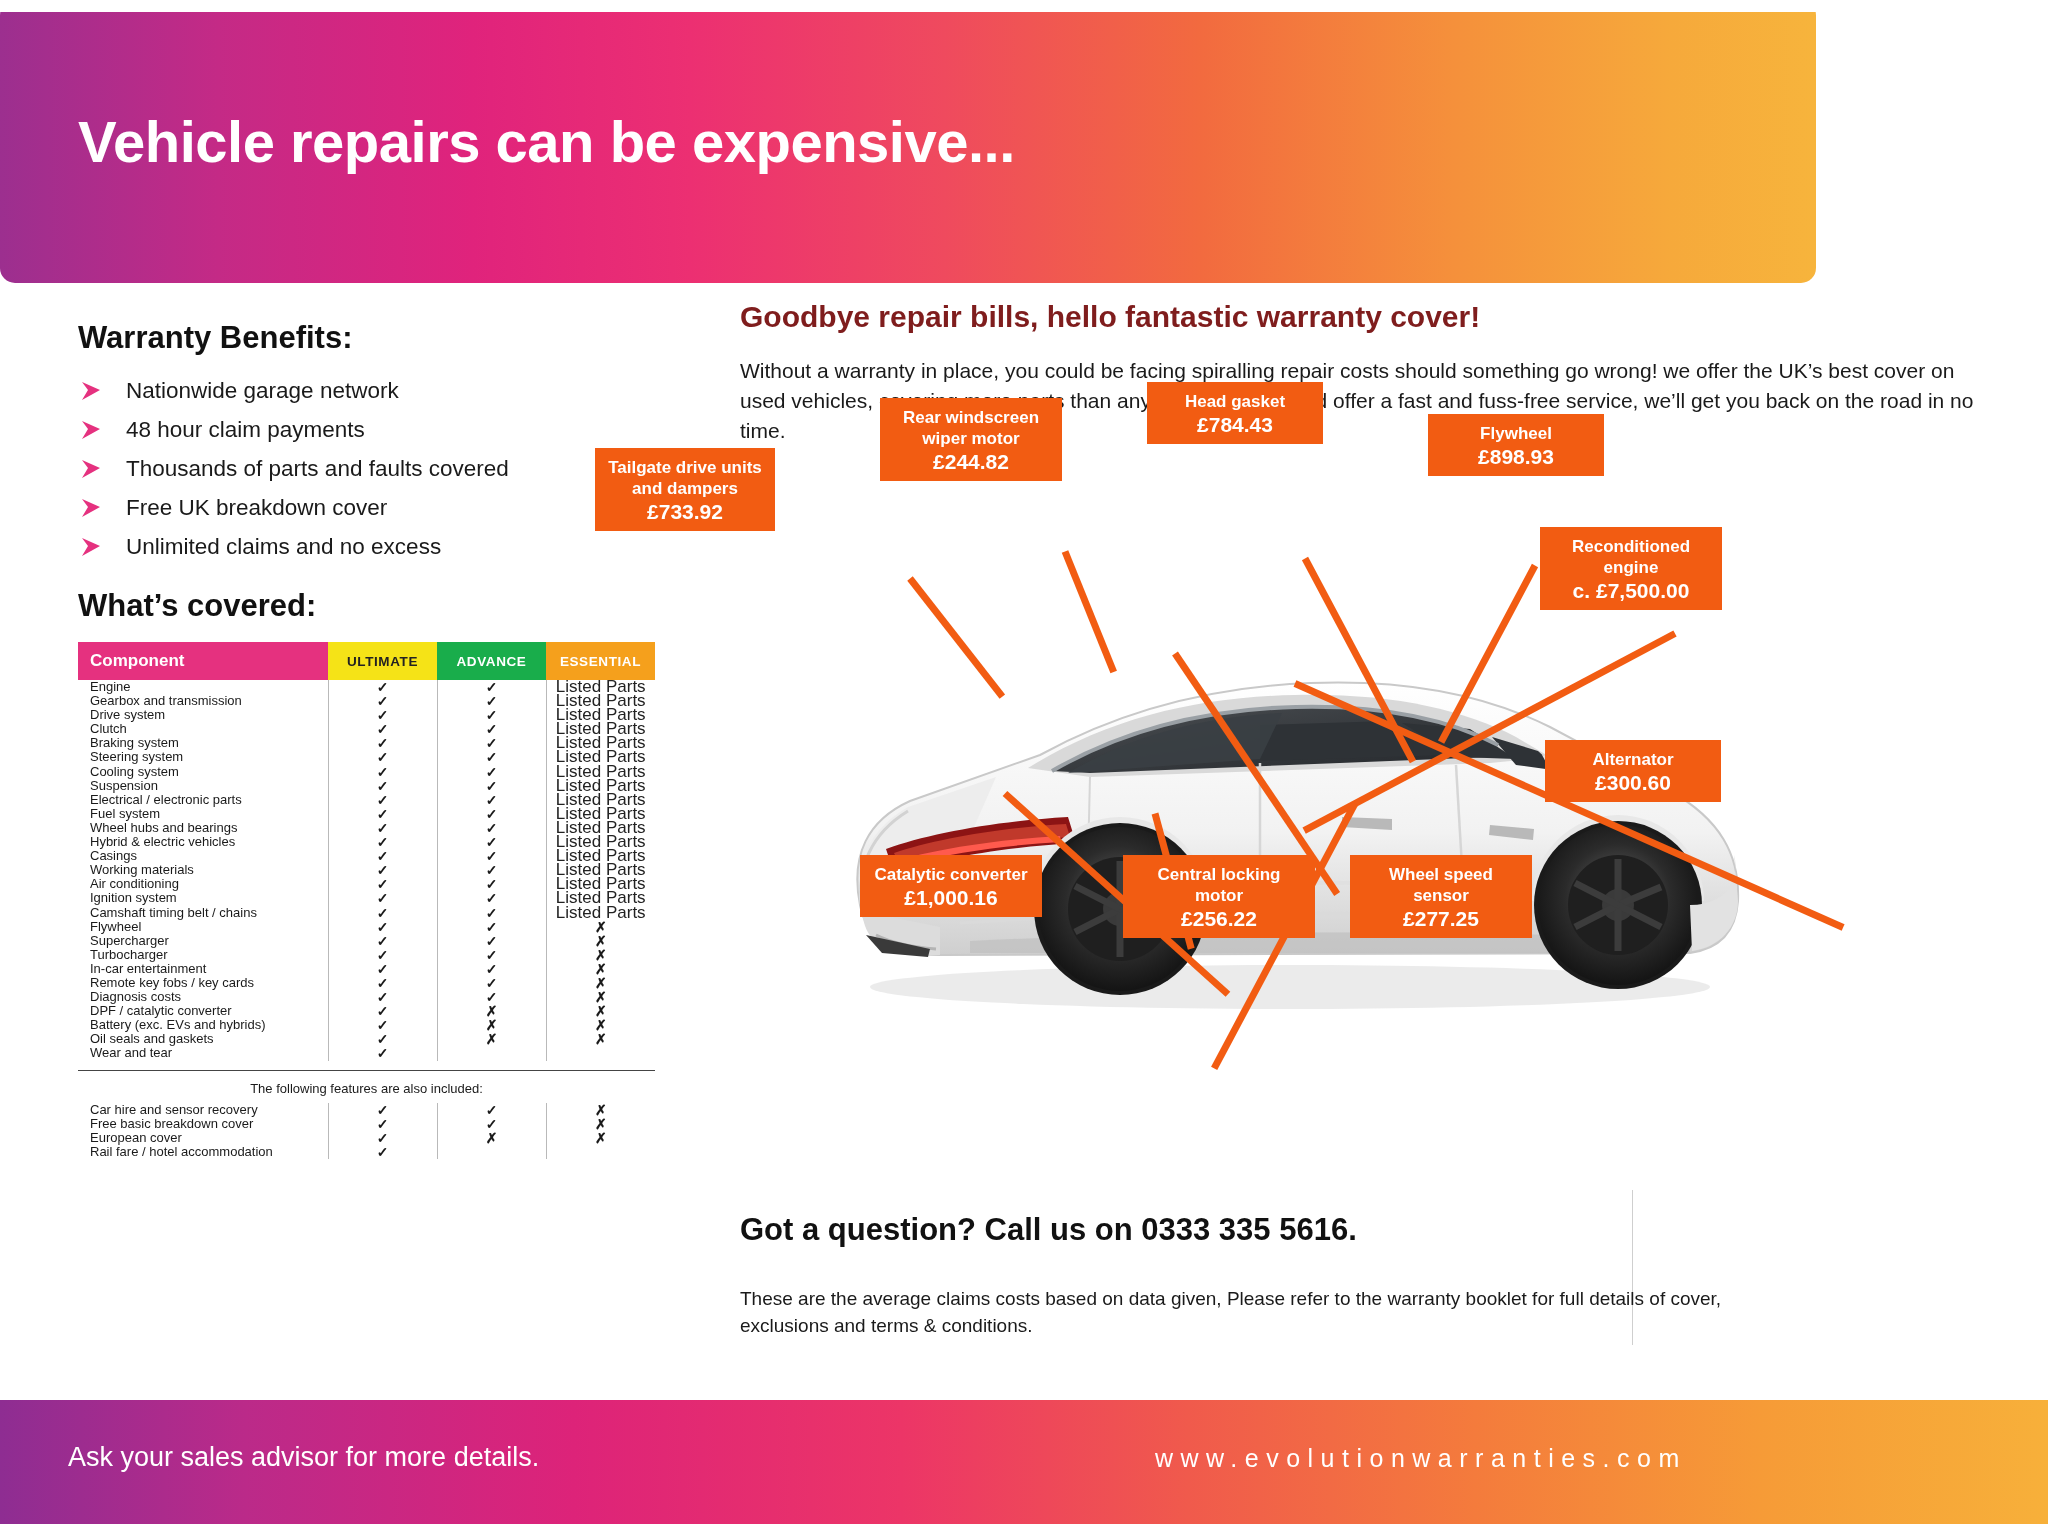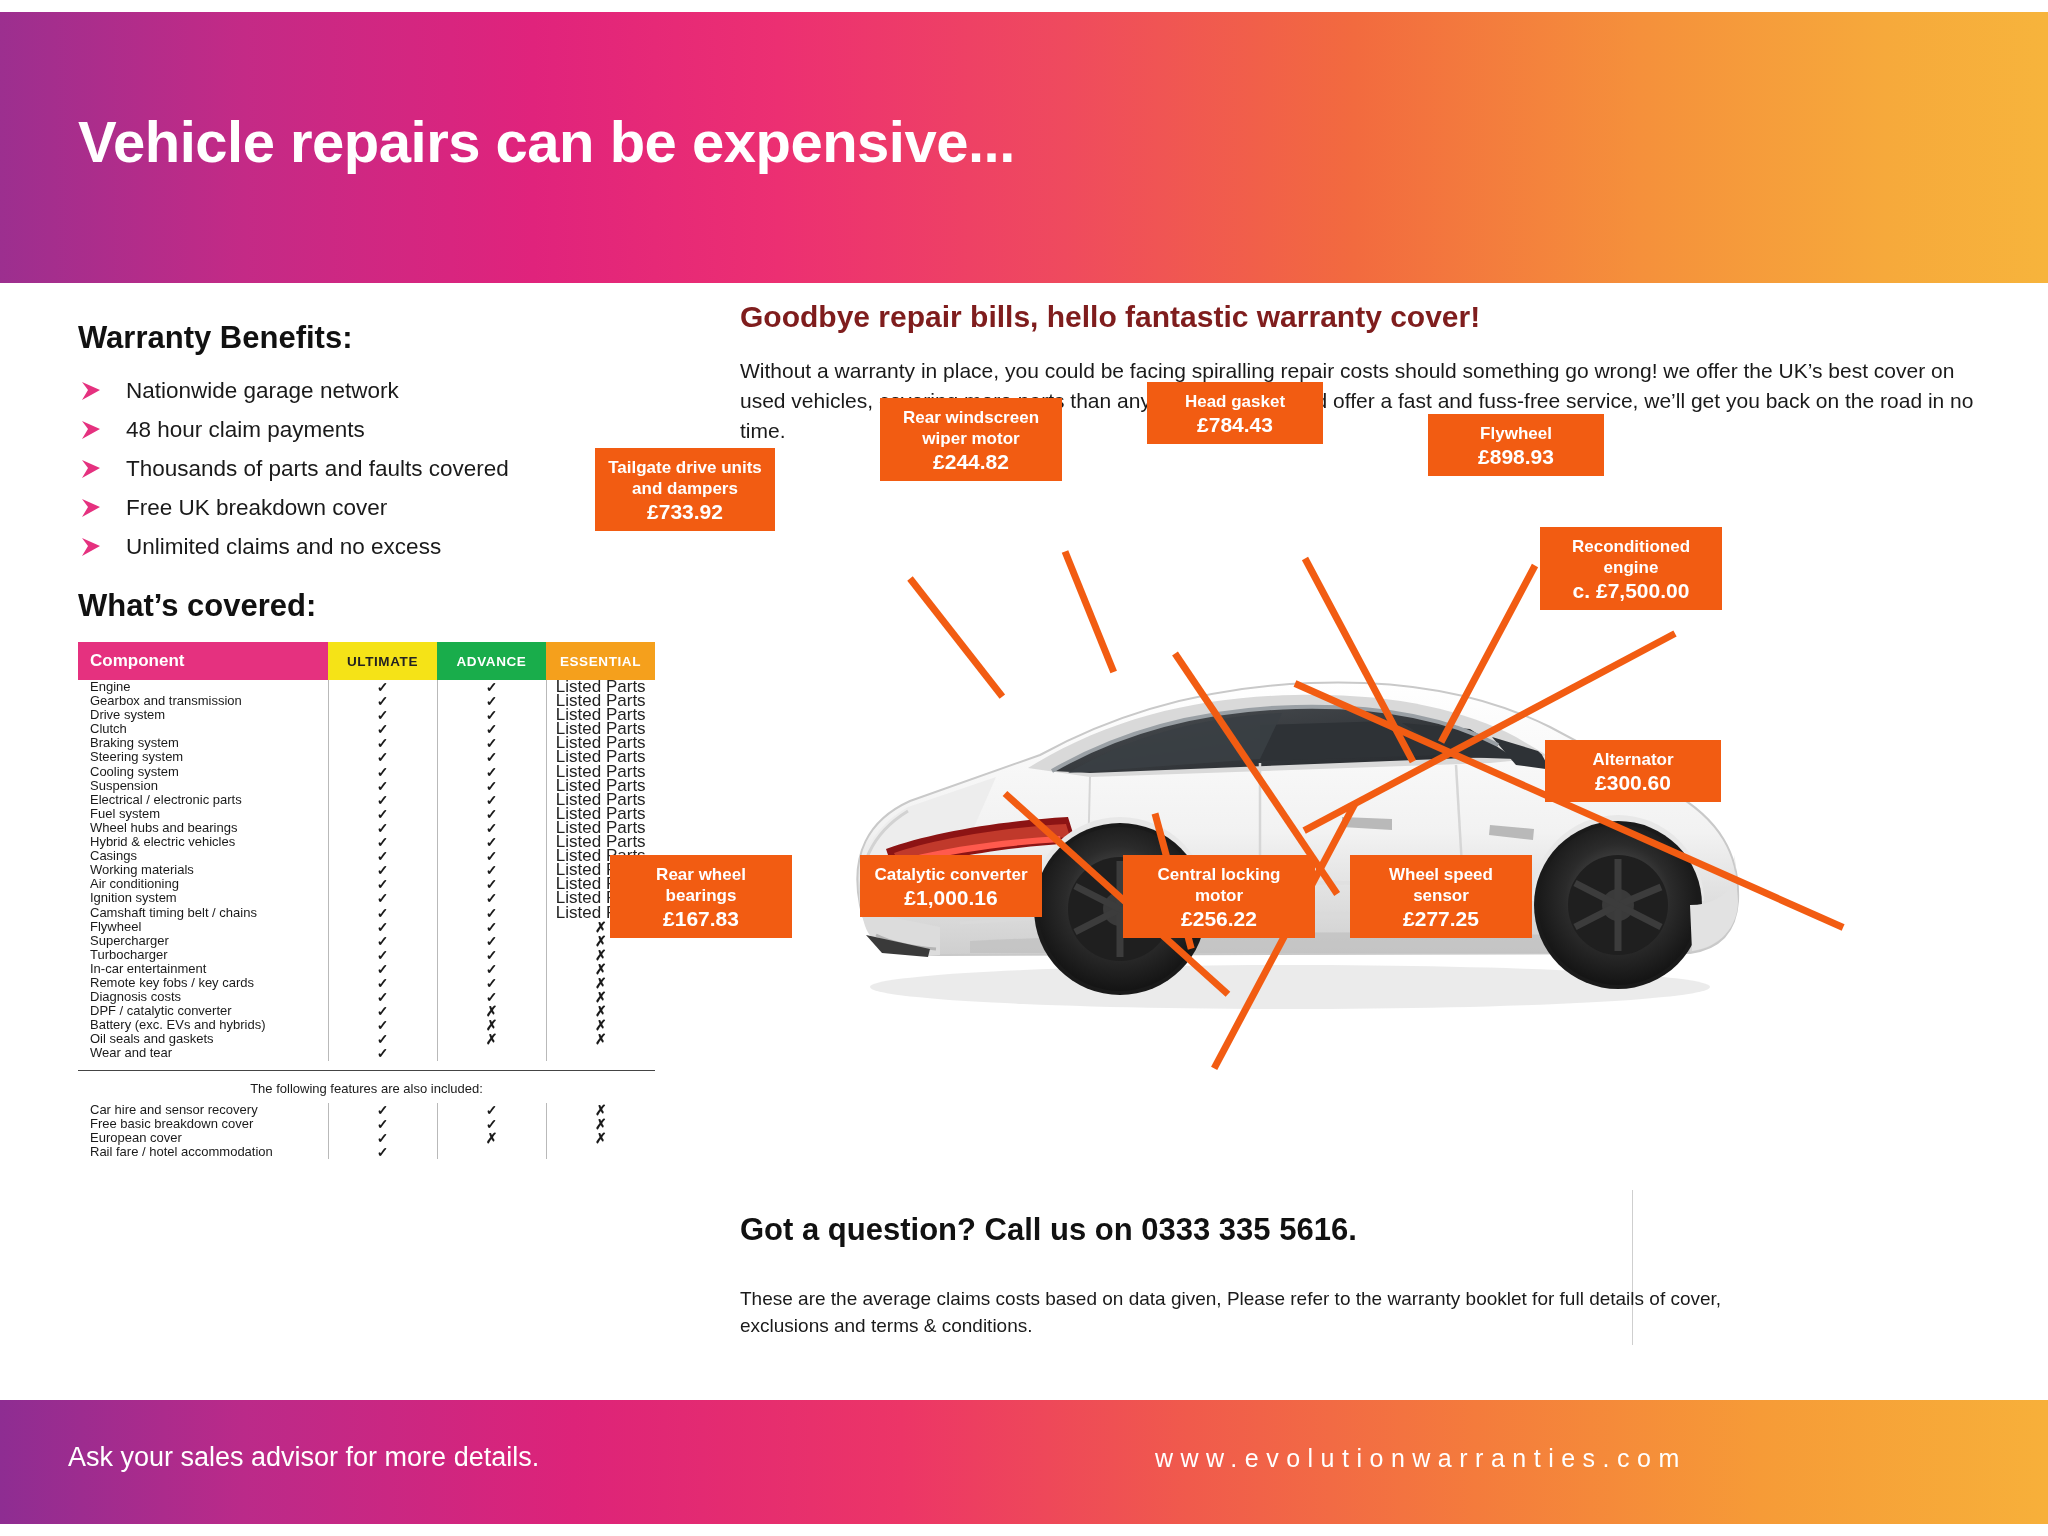--- a/index.html
+++ b/index.html
@@ -12,32 +12,33 @@
     font-family: "Liberation Sans", sans-serif;
     background: #ffffff;
     overflow: hidden;
     position: relative;
   }
 
   
   .top-banner {
     position: absolute;
     left: 0; top: 0;
-    width: 2048px;
+    width: 1816px;
     height: 283px;
     background: linear-gradient(90deg,
       #9c2f8f 0%,
       #c42a86 12%,
       #e0237c 26%,
       #ec2f72 38%,
       #ef4a5e 52%,
       #f26a3f 66%,
       #f5903b 80%,
       #f6a93b 92%,
       #f7b43c 100%);
+    border-radius: 15px;
   }
   .top-banner-white-strip {
     position: absolute;
     left: 0; top: 0;
     width: 2048px;
     height: 12px;
     background: #ffffff;
   }
   .headline {
     position: absolute;
@@ -697,24 +698,20 @@
   <div class="callout" style="left:388px; top:355px; width:192px;">
     <span class="lbl">Central locking motor</span>
     <span class="price">£256.22</span>
   </div>
 
   <div class="callout" style="left:125px; top:355px; width:182px;">
     <span class="lbl">Catalytic converter</span>
     <span class="price">£1,000.16</span>
   </div>
 
-  <div class="callout" style="left:-125px; top:355px; width:182px;">
-    <span class="lbl">Rear wheel bearings</span>
-    <span class="price">£167.83</span>
-  </div>
 </div>
 
 <div class="vline"></div>
 <div class="question">Got a question? Call us on 0333 335 5616.</div>
 <div class="disclaimer">These are the average claims costs based on data given, Please refer to the warranty booklet for full details of cover, exclusions and terms &amp; conditions.</div>
 
 <div class="bottom-banner">
   <div class="advisor-text">Ask your sales advisor for more details.</div>
   <div class="website-text">www.evolutionwarranties.com</div>
   <div class="bottom-banner-white-strip"></div>

